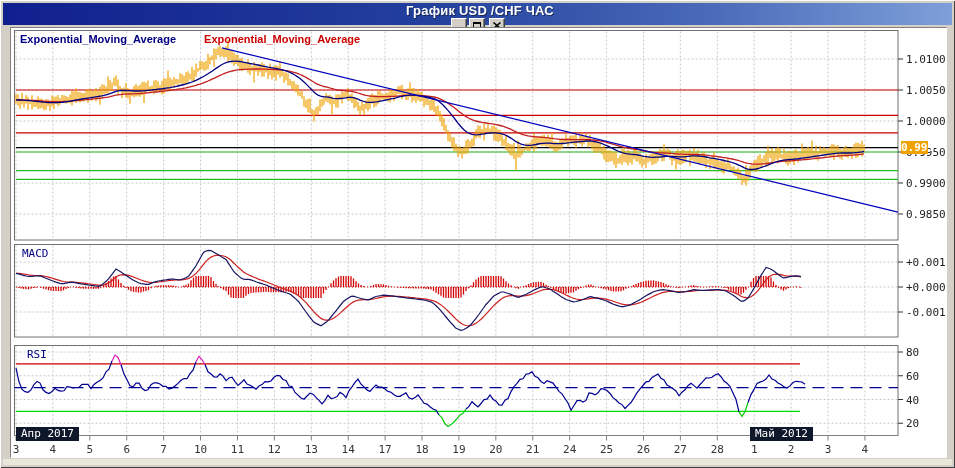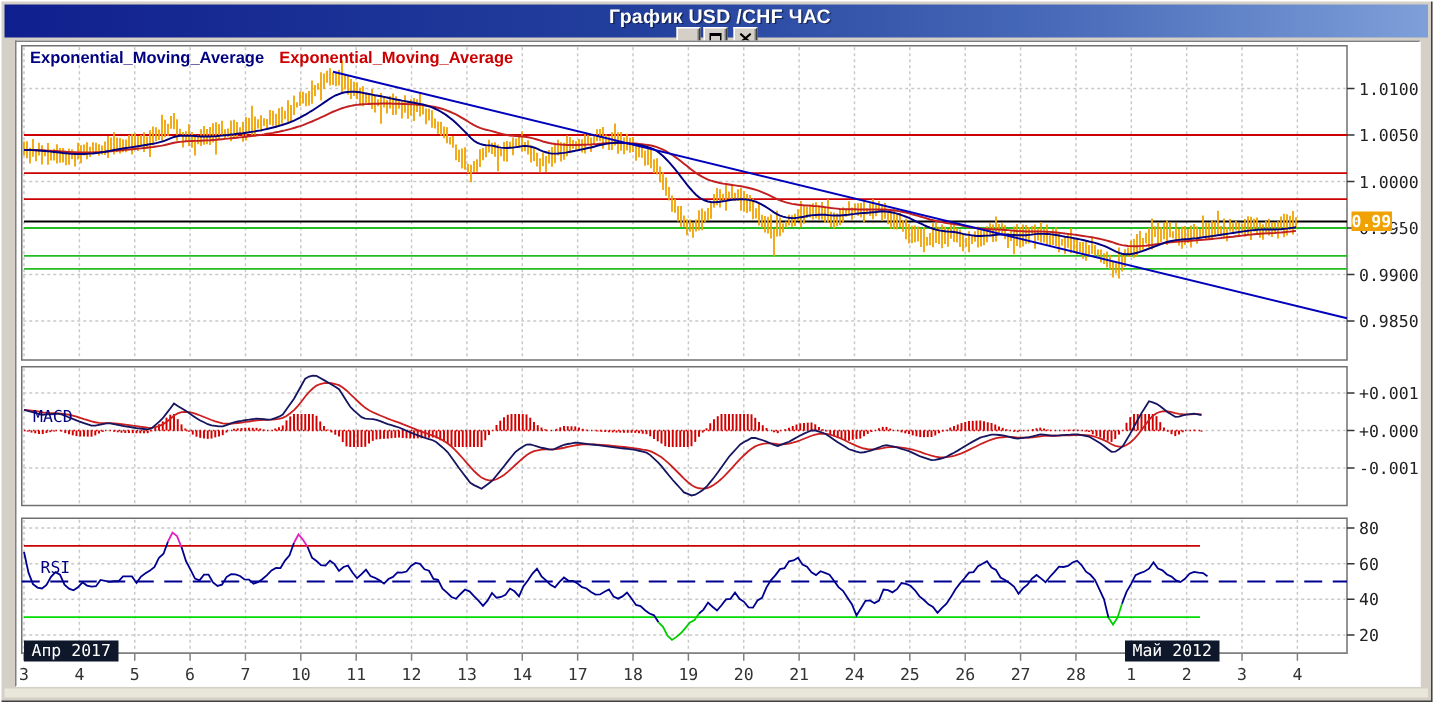--- a/index.html
+++ b/index.html
@@ -30,24 +30,24 @@
   .min-glyph{width:7px;height:2px;background:#000;margin-top:7px;}
   .max-glyph{width:8px;height:7px;border:1px solid #000;border-top-width:2px;box-sizing:border-box;}
   .client{
     position:absolute;left:10px;top:27px;width:937px;height:431px;background:#ffffff;
     border-top:1px solid #808080;border-left:1px solid #808080;
     border-right:1px solid #fdfdfd;border-bottom:1px solid #fdfdfd;box-sizing:border-box;
   }
   .bottomband{position:absolute;left:3px;top:459px;right:3px;height:6px;background:#e9e6da;}
   #chart-svg{position:absolute;left:0;top:0;pointer-events:none;}
   .overlay{position:absolute;pointer-events:none;white-space:nowrap;}
-  .legend-row{left:20px;top:33px;display:flex;gap:10px;font-size:11px;font-weight:bold;}
+  .legend-row{left:20px;top:33px;display:flex;gap:28px;font-size:11px;font-weight:bold;}
   .legend-blue{color:#000080;}
   .legend-red{color:#cc0000;}
-  .panel-label{font-family:"DejaVu Sans Mono",monospace;font-size:11px;color:#000080;margin-top:24px;}
+  .panel-label{font-family:"DejaVu Sans Mono",monospace;font-size:11px;color:#000080;}
   .month-tag{
     background:#0f172a;color:#ffffff;font-family:"DejaVu Sans Mono",monospace;
     font-size:11px;height:14px;line-height:14px;padding:0 5px;
   }
   .price-tag{
     left:901px;top:141px;width:27px;height:13px;line-height:13px;text-align:center;
     background:#f0a202;color:#ffffff;font-family:"DejaVu Sans Mono",monospace;
     font-size:11px;font-weight:bold;
   }
 </style>

